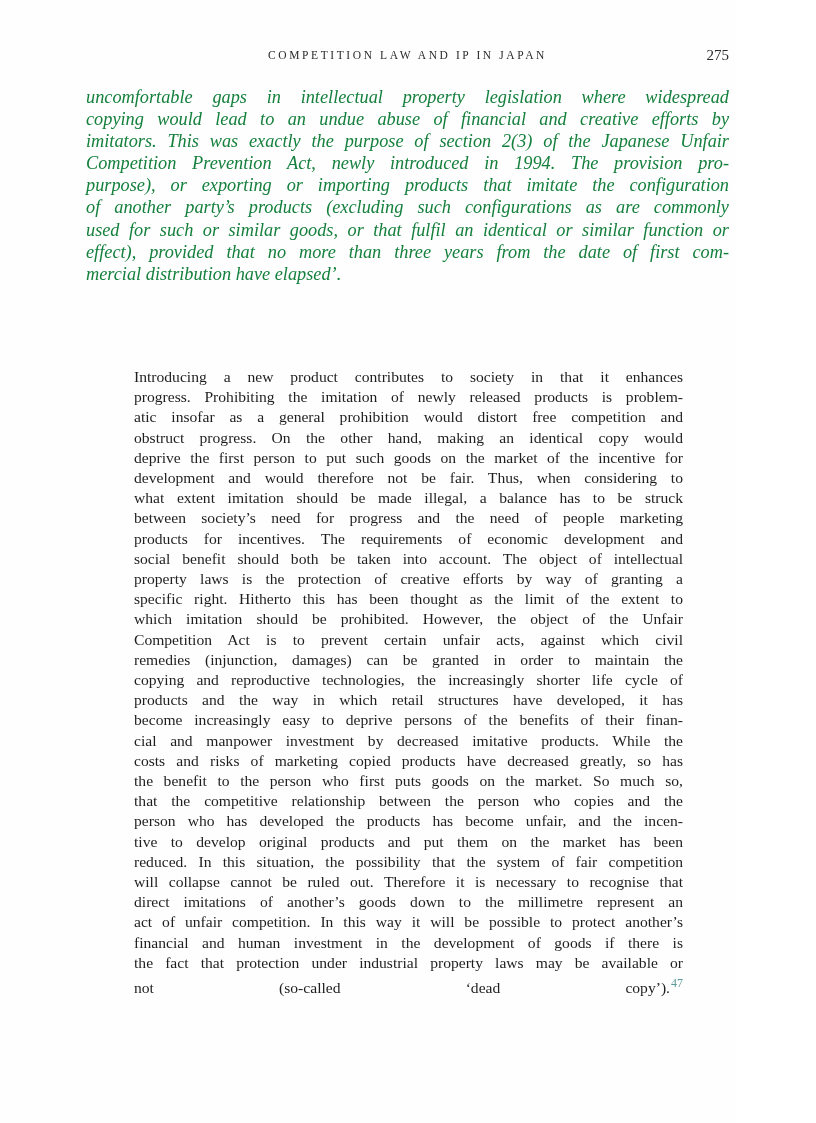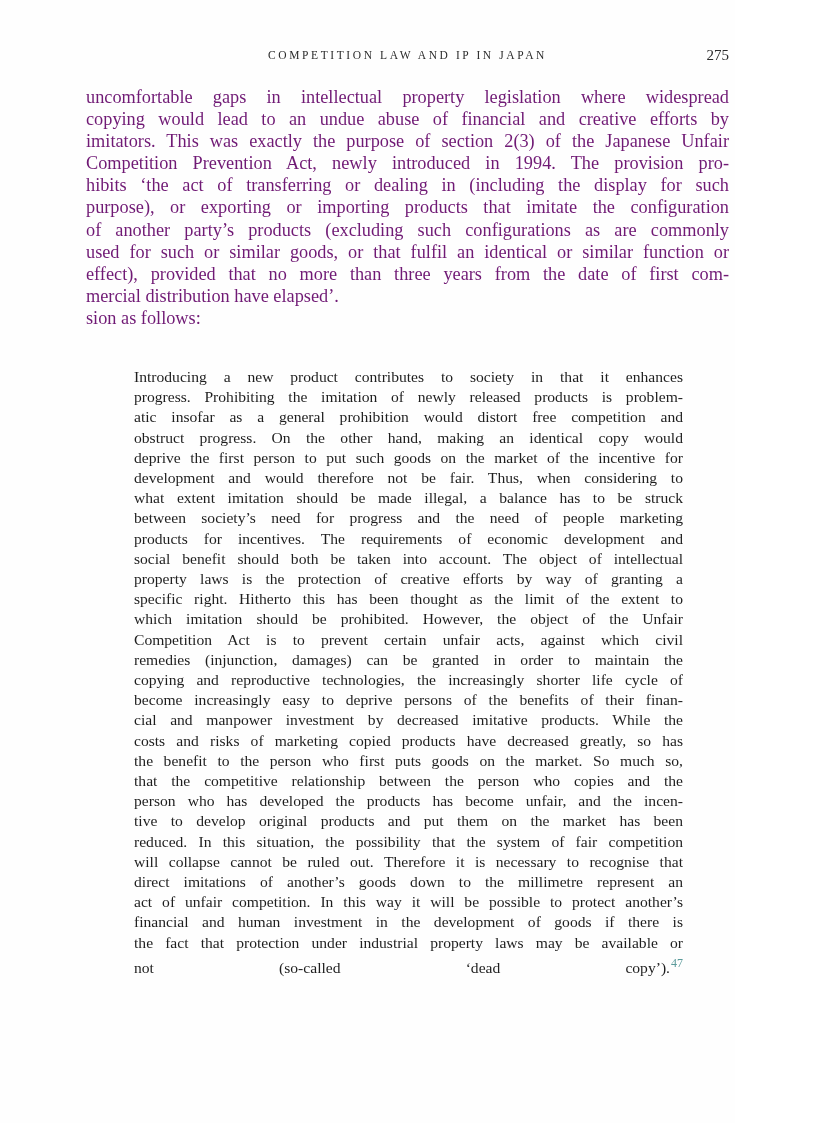--- a/index.html
+++ b/index.html
@@ -10,21 +10,21 @@
     font-family: "Liberation Serif", "DejaVu Serif", serif; color: #2a2a2a;
   }
   .running-title {
     position: absolute; left: 0; width: 643px; text-align: center; top: 0;
     font-size: 11.5px; letter-spacing: 2.6px; text-transform: uppercase;
   }
   .page-number { position: absolute; right: 0; top: -2px; font-size: 15px; }
   .body-text {
     position: absolute; left: 86px; top: 86px; width: 643px;
     font-family: "Liberation Serif", "DejaVu Serif", serif;
-    font-size: 18.3px; line-height: 22.1px; color: #701a75;
+    font-size: 18.3px; line-height: 22.1px; color: #15803d; font-style: italic;
   }
   .body-text p { margin: 0; text-align: justify; hyphens: manual; }
   .line { display: block; text-align: justify; text-align-last: justify; white-space: nowrap; }
   .line.last { text-align-last: left; }
   .indent { text-indent: 22px; }
   .blockquote {
     position: absolute; left: 134px; top: 367px; width: 549px;
     font-family: Liberation Serif, serif;
     font-size: 15.6px; line-height: 20.2px; color: #1e1e1e;
   }
@@ -40,49 +40,48 @@
     <div class="running-title">COMPETITION LAW AND IP IN JAPAN</div>
     <div class="page-number">275</div>
   </div>
 
   <div class="body-text">
     <p>
       <span class="line">uncomfortable gaps in intellectual property legislation where widespread</span>
       <span class="line">copying would lead to an undue abuse of financial and creative efforts by</span>
       <span class="line">imitators. This was exactly the purpose of section 2(3) of the Japanese Unfair</span>
       <span class="line">Competition Prevention Act, newly introduced in 1994. The provision pro-</span>
-      <span class="line">hibits ‘the act of transferring or dealing in (including the display for such</span>
       <span class="line">purpose), or exporting or importing products that imitate the configuration</span>
       <span class="line">of another party’s products (excluding such configurations as are commonly</span>
       <span class="line">used for such or similar goods, or that fulfil an identical or similar function or</span>
       <span class="line">effect), provided that no more than three years from the date of first com-</span>
       <span class="line last">mercial distribution have elapsed’.</span>
     </p>
     <p>
-      <span class="line last">sion as follows:</span>
     </p>
   </div>
 
   <div class="blockquote">
     <span class="line">Introducing a new product contributes to society in that it enhances</span>
     <span class="line">progress. Prohibiting the imitation of newly released products is problem-</span>
     <span class="line">atic insofar as a general prohibition would distort free competition and</span>
     <span class="line">obstruct progress. On the other hand, making an identical copy would</span>
     <span class="line">deprive the first person to put such goods on the market of the incentive for</span>
     <span class="line">development and would therefore not be fair. Thus, when considering to</span>
     <span class="line">what extent imitation should be made illegal, a balance has to be struck</span>
     <span class="line">between society’s need for progress and the need of people marketing</span>
     <span class="line">products for incentives. The requirements of economic development and</span>
     <span class="line">social benefit should both be taken into account. The object of intellectual</span>
     <span class="line">property laws is the protection of creative efforts by way of granting a</span>
     <span class="line">specific right. Hitherto this has been thought as the limit of the extent to</span>
     <span class="line">which imitation should be prohibited. However, the object of the Unfair</span>
     <span class="line">Competition Act is to prevent certain unfair acts, against which civil</span>
     <span class="line">remedies (injunction, damages) can be granted in order to maintain the</span>
     <span class="line">copying and reproductive technologies, the increasingly shorter life cycle of</span>
+    <span class="line">products and the way in which retail structures have developed, it has</span>
     <span class="line">become increasingly easy to deprive persons of the benefits of their finan-</span>
     <span class="line">cial and manpower investment by decreased imitative products. While the</span>
     <span class="line">costs and risks of marketing copied products have decreased greatly, so has</span>
     <span class="line">the benefit to the person who first puts goods on the market. So much so,</span>
     <span class="line">that the competitive relationship between the person who copies and the</span>
     <span class="line">person who has developed the products has become unfair, and the incen-</span>
     <span class="line">tive to develop original products and put them on the market has been</span>
     <span class="line">reduced. In this situation, the possibility that the system of fair competition</span>
     <span class="line">will collapse cannot be ruled out. Therefore it is necessary to recognise that</span>
     <span class="line">direct imitations of another’s goods down to the millimetre represent an</span>

